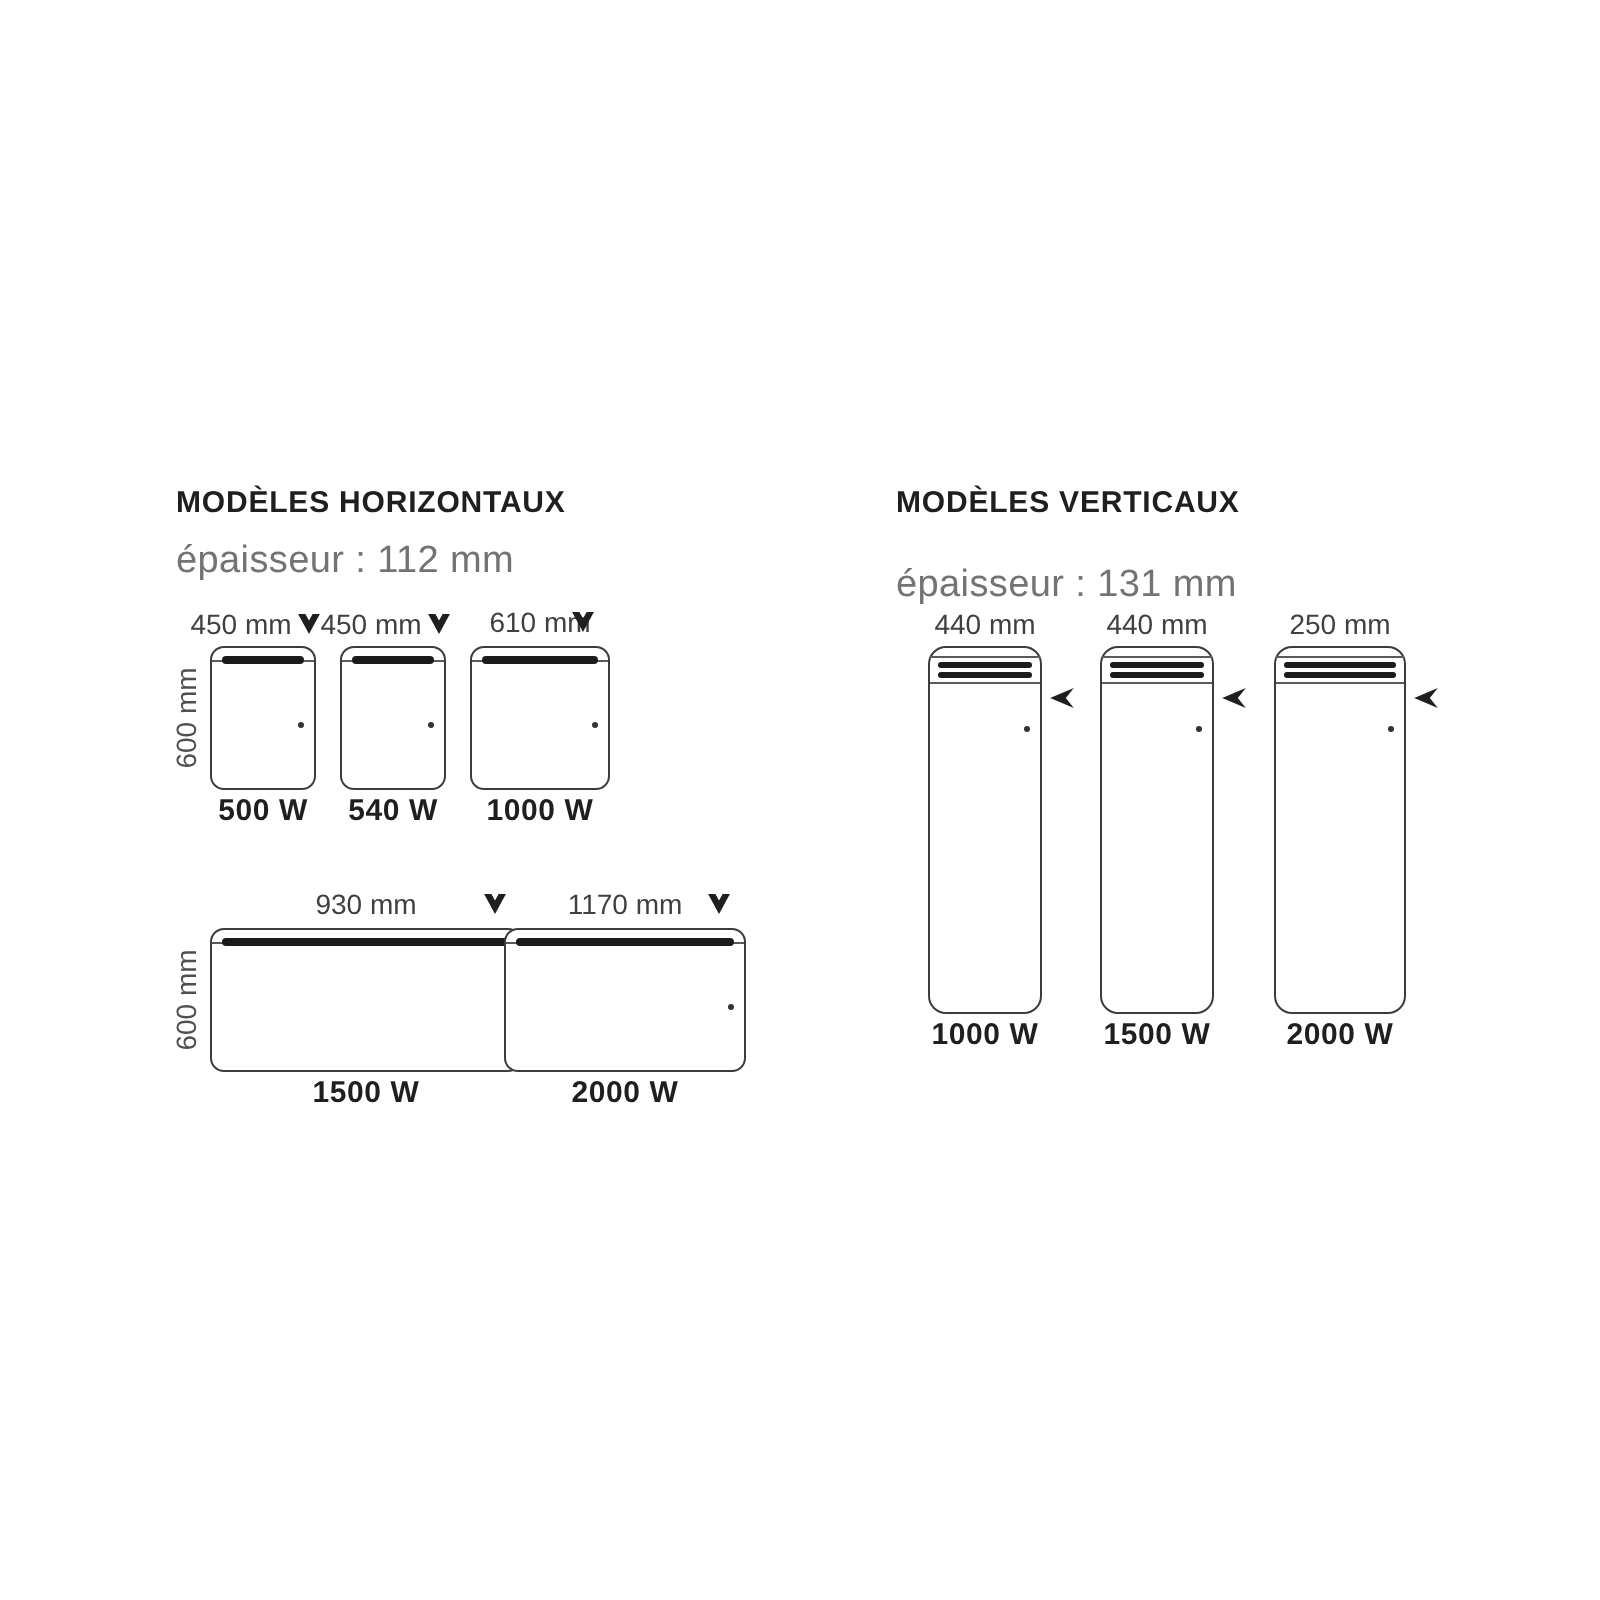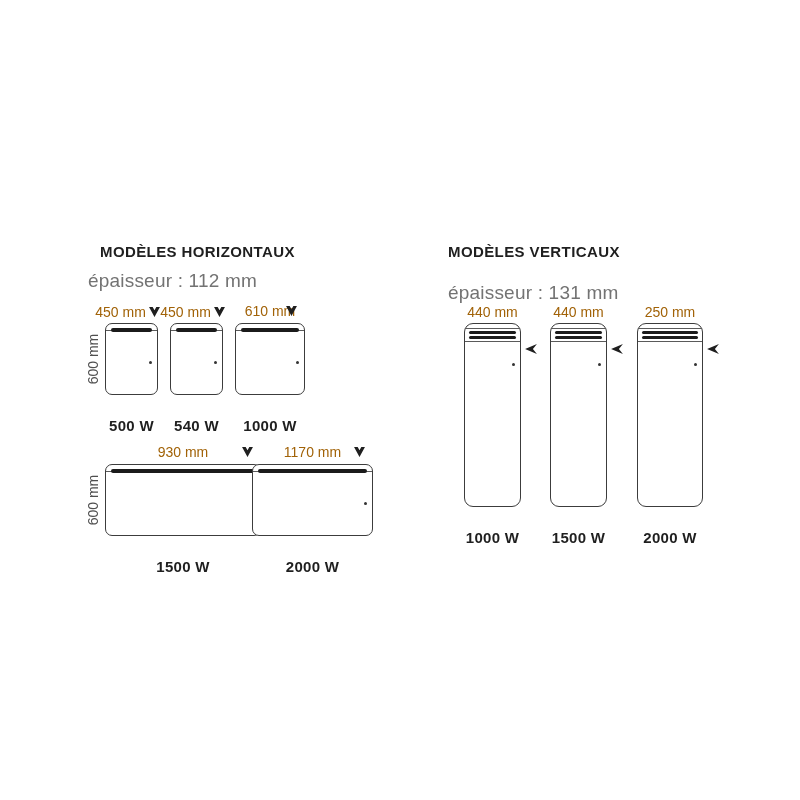--- a/index.html
+++ b/index.html
@@ -15,21 +15,21 @@
     position:absolute; font-size:19px; color:#737373; letter-spacing:.2px;
     white-space:nowrap;
   }
   .side-dim {
     position:absolute; width:72px; height:16px; font-size:14px; color:#4f4f4f;
     text-align:center; line-height:16px; transform:rotate(-90deg); white-space:nowrap;
   }
   .model { position:absolute; }
   .dim-row {
     position:relative; height:15px; margin-bottom:4px; font-size:14px;
-    color:#a16207; white-space:nowrap;
+    color:#404040; white-space:nowrap;
     display:flex; align-items:center; justify-content:center; gap:3px;
   }
   .model.narrow .dim-row { transform:translateX(-4px); }
   .model.wide .dim-row { display:block; text-align:center; line-height:15px; }
   .model.wide .arrow-down { position:absolute; right:8px; top:2px; }
   .arrow-down { flex:0 0 auto; }
   .panel {
     position:relative; box-sizing:border-box; background:#ffffff;
     border:1.2px solid #3c3c3c; border-radius:7px;
   }
@@ -54,30 +54,30 @@
     background:#1b1b1b; border-radius:2px;
   }
   .dot {
     position:absolute; right:5px; width:3px; height:3px; border-radius:50%;
     background:#333333;
   }
   .model.h .dot { top:37px; }
   .model.v .dot { top:39px; }
   .arrow-left { position:absolute; right:-17px; top:20px; }
   .power {
-    margin-top:22px; text-align:center; font-size:15px; font-weight:700;
+    margin-top:2px; text-align:center; font-size:15px; font-weight:700;
     color:#1f1f1f; letter-spacing:.3px; white-space:nowrap;
   }
 </style>
 </head>
 <body>
 
 <div id="canvas">
 
-  <div class="section-title" style="left:100px; top:243px;">MODÈLES HORIZONTAUX</div>
+  <div class="section-title" style="left:88px; top:243px;">MODÈLES HORIZONTAUX</div>
   <div class="thickness" style="left:88px; top:270px;">épaisseur : 112 mm</div>
 
   <div class="section-title" style="left:448px; top:243px;">MODÈLES VERTICAUX</div>
   <div class="thickness" style="left:448px; top:282px;">épaisseur : 131 mm</div>
 
   <div class="side-dim" style="left:57px; top:351px;">600 mm</div>
   <div class="side-dim" style="left:57px; top:492px;">600 mm</div>
 
   <div class="model h narrow" style="left:105px; top:304px; width:53px;">
     <div class="dim-row">

